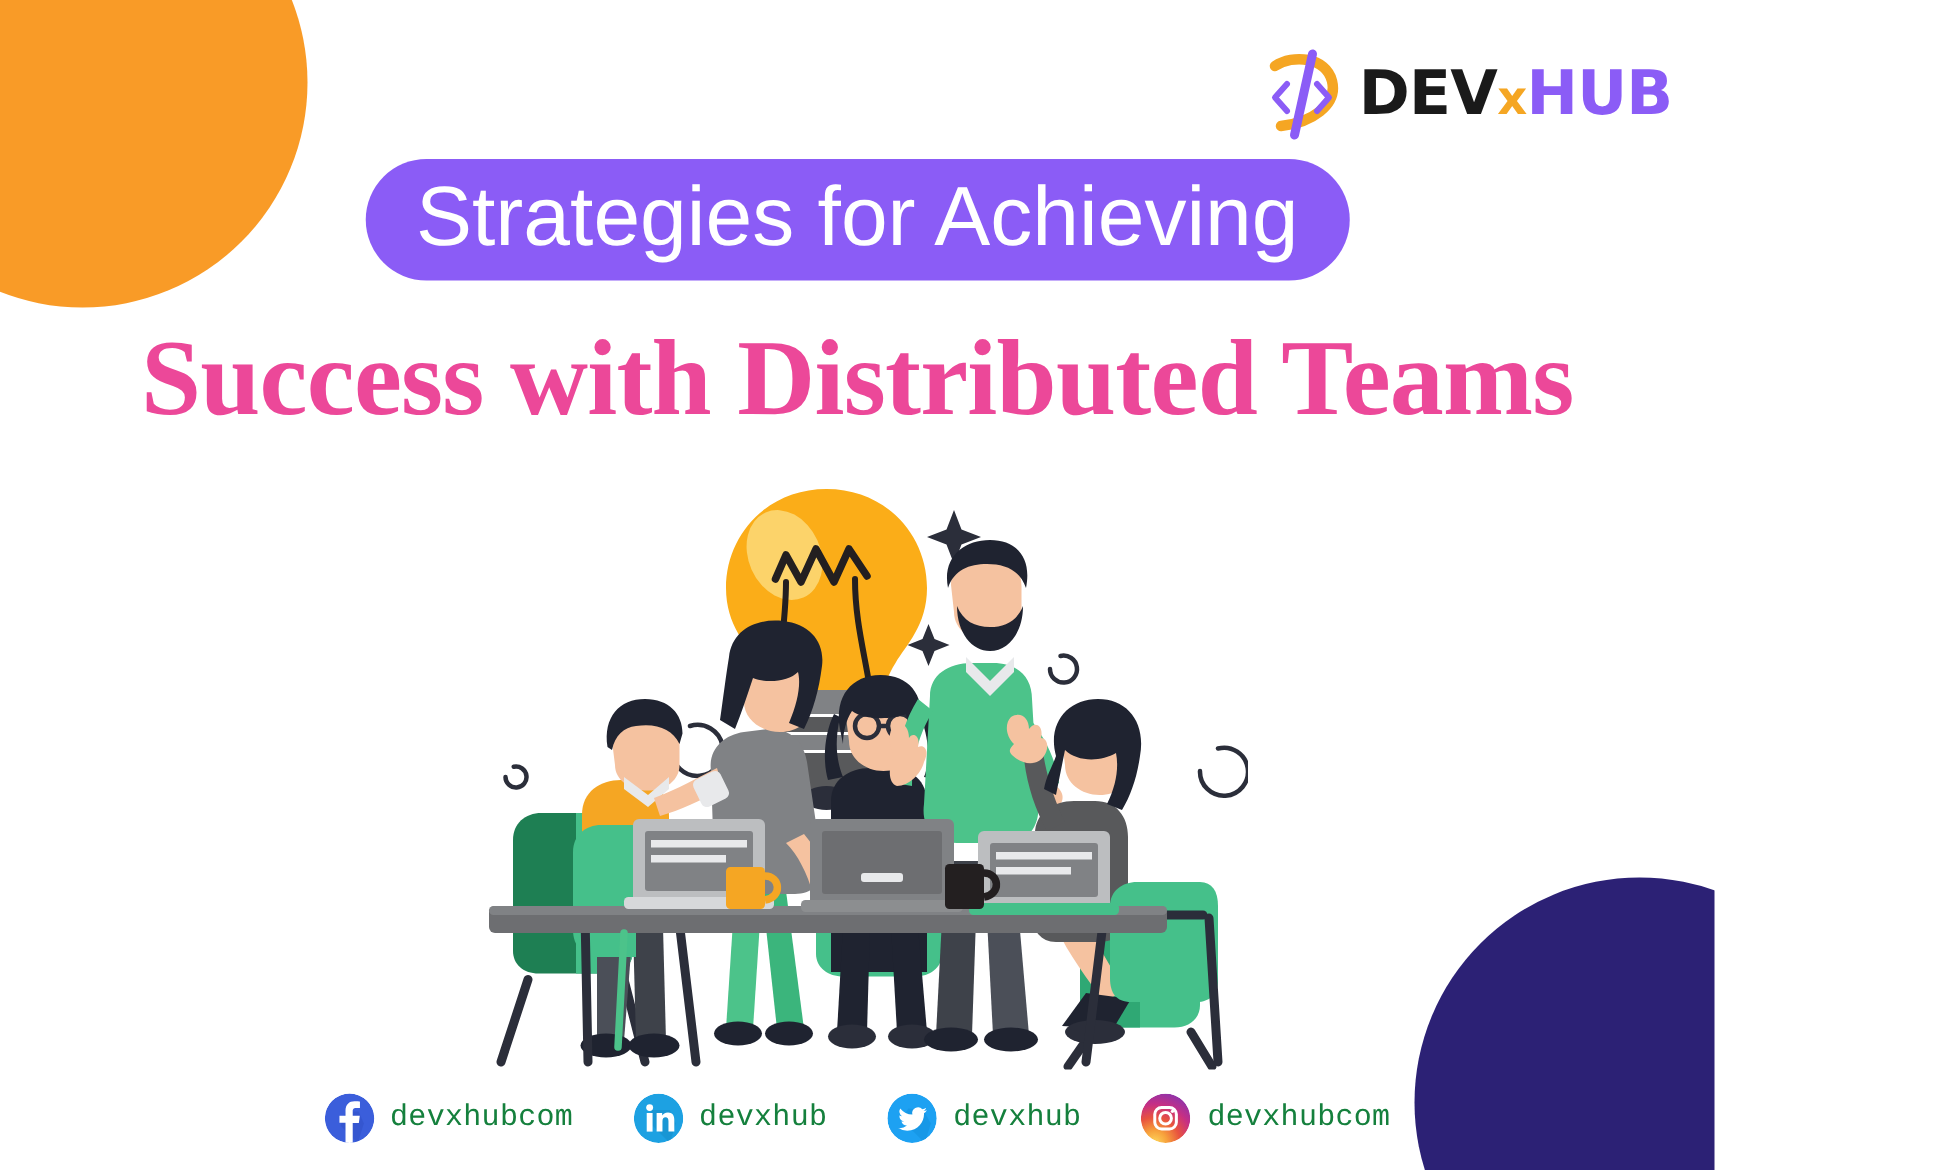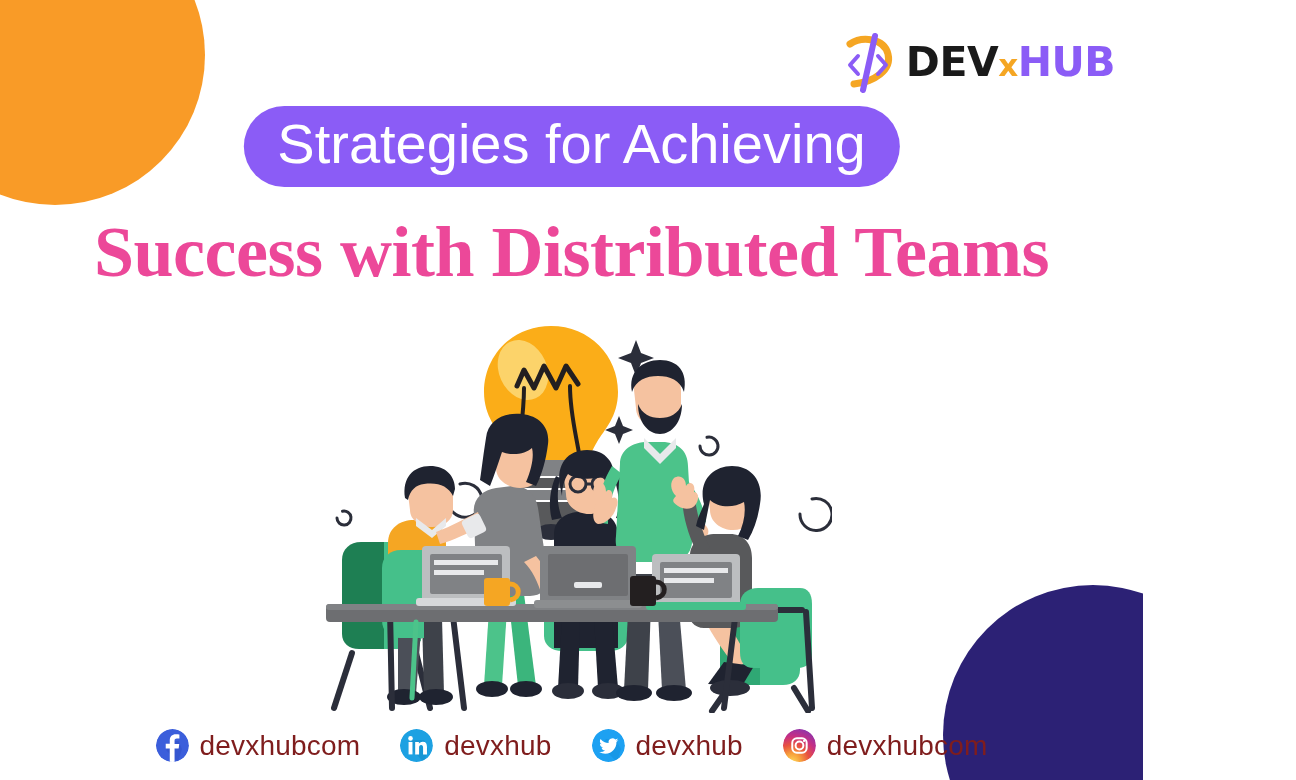--- a/index.html
+++ b/index.html
@@ -130,24 +130,24 @@
   .social-icon {
     width: 33px;
     height: 33px;
     flex: 0 0 33px;
     border-radius: 50%;
     position: relative;
     overflow: hidden;
   }
   .social-icon svg { display: block; width: 100%; height: 100%; }
   .social-label {
-    font-family: Liberation Sans, sans-serif;
-    font-size: 28px;
+    font-family: Liberation Mono, monospace;
+    font-size: 20px;
     font-weight: 400;
-    color: #7f1d1d;
+    color: #15803d;
     letter-spacing: 0.2px;
     white-space: nowrap;
   }
 </style>
 </head>
 <body>
 
 <div id="poster">
 
   <div class="corner-orange"></div>

